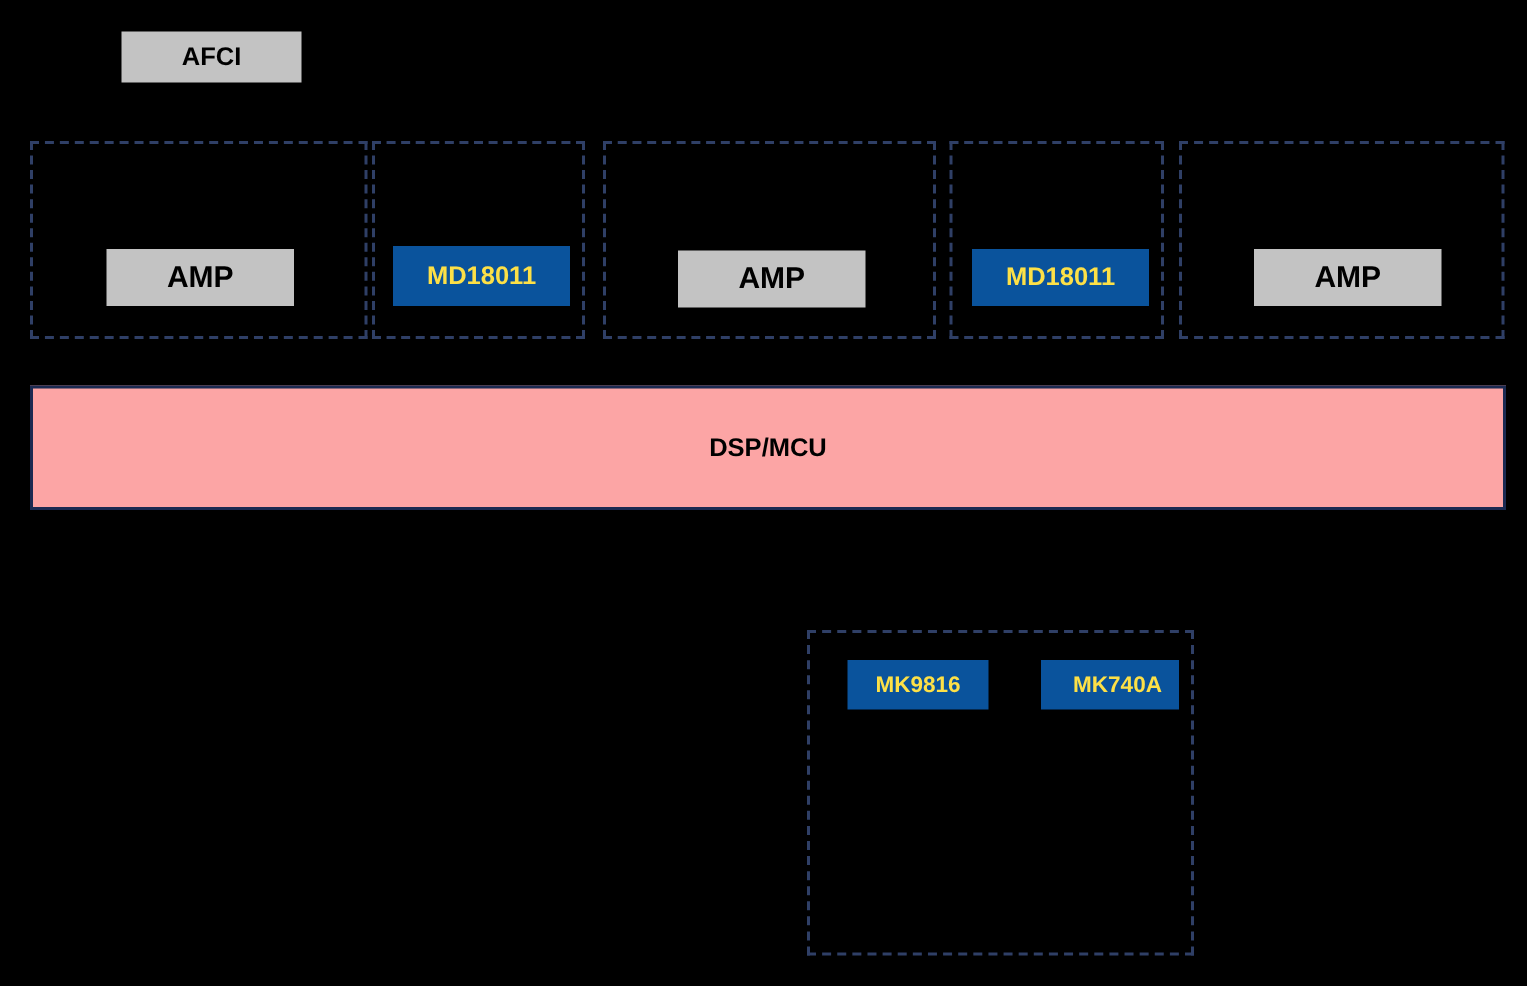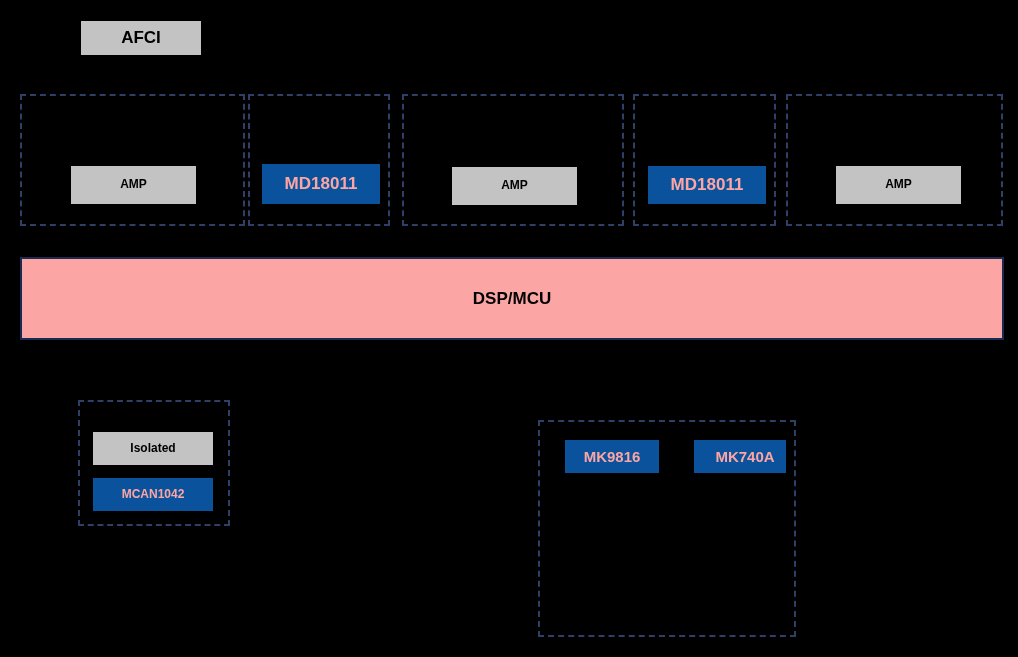--- a/index.html
+++ b/index.html
@@ -37,29 +37,29 @@
     font-weight: bold;
     line-height: 1.15;
     white-space: pre-line;
   }
   .blk.gray {
     background: #c3c3c3;
     color: #000000;
   }
   .blk.blue {
     background: #0a539c;
-    color: #fca5a5;
+    color: #fde047;
   }
   .blk.dsp {
     background: #fca5a5;
     color: #000000;
     border: 2px solid #1b2a52;
   }
   .fs15 { font-size: 15px; }
-  .fs16 { font-size: 12px; }
+  .fs16 { font-size: 20px; }
   .fs17 { font-size: 17px; }
 </style>
 </head>
 <body>
 
 <div id="canvas">
 
   <div class="blk gray fs17" style="left:81px; top:21px; width:120px; height:34px;">AFCI</div>
 
   <div class="dashed-group" style="left:20px; top:94px; width:225px; height:132px;">
@@ -77,23 +77,19 @@
   <div class="dashed-group" style="left:633px; top:94px; width:143px; height:132px;">
     <div class="blk blue fs17" style="left:13px; top:70px; width:118px; height:38px;">MD18011</div>
   </div>
 
   <div class="dashed-group" style="left:786px; top:94px; width:217px; height:132px;">
     <div class="blk gray fs16" style="left:48px; top:70px; width:125px; height:38px;">AMP</div>
   </div>
 
   <div class="blk dsp fs17" style="left:20px; top:257px; width:984px; height:83px;">DSP/MCU</div>
 
-  <div class="dashed-group" style="left:78px; top:400px; width:152px; height:126px;">
-    <div class="blk gray fs16" style="left:13px; top:30px; width:120px; height:33px;">Isolated</div>
-    <div class="blk blue fs16" style="left:13px; top:76px; width:120px; height:33px;">MCAN1042</div>
-  </div>
 
   <div class="dashed-group" style="left:538px; top:420px; width:258px; height:217px;">
     <div class="blk blue fs15" style="left:25px; top:18px; width:94px; height:33px;">MK9816</div>
     <div class="blk blue fs15" style="left:154px; top:18px; width:92px; height:33px;padding-left:10px;">MK740A</div>
   </div>
 
 </div>
 
 </body></html>

